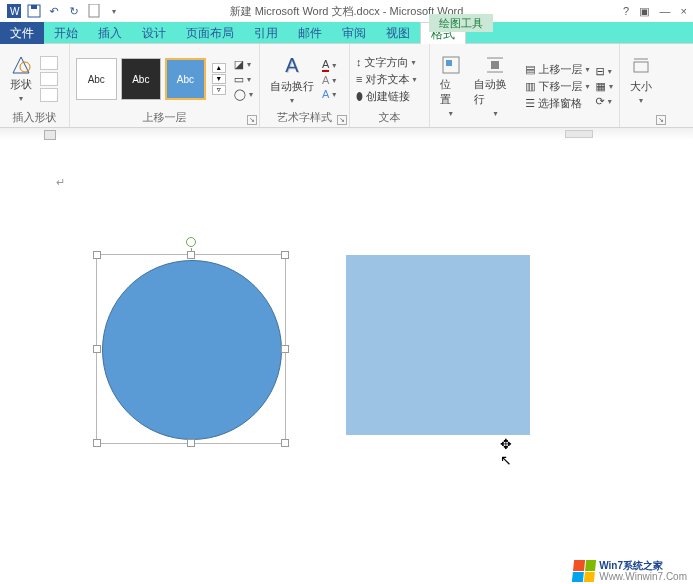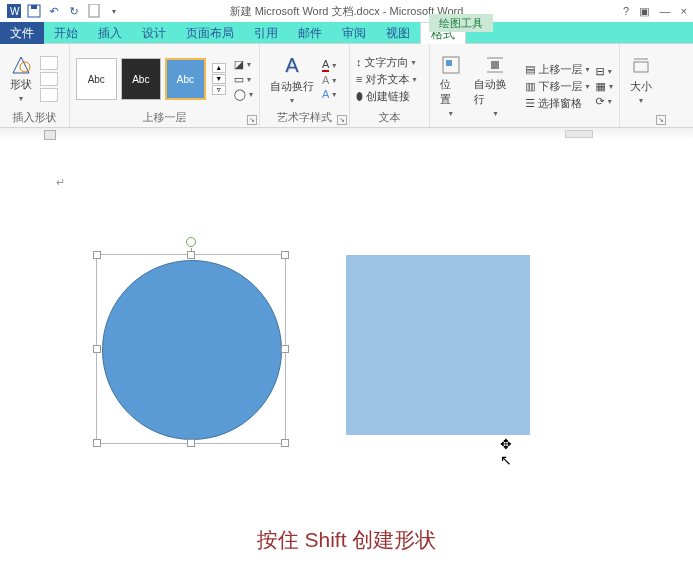--- a/index.html
+++ b/index.html
@@ -307,15 +307,26 @@
     <div class="sel-handle ne"></div>
     <div class="sel-handle w"></div>
     <div class="sel-handle e"></div>
     <div class="sel-handle sw"></div>
     <div class="sel-handle s"></div>
     <div class="sel-handle se"></div>
   </div>
 
   <div class="move-cursor">✥<br>↖</div>
 
-  <div class="caption">按住 Shift 创建形状</div>
-
+
+  <div class="watermark">
+    <div class="win-logo">
+        <span></span>
+        <span></span>
+        <span></span>
+        <span></span>
+      </div>
+    <div class="wm-text">
+      <span class="wm1">Win7系统之家</span>
+      <span class="wm2">Www.Winwin7.Com</span>
+    </div>
+  </div>
 </div>
 
 </body></html>

